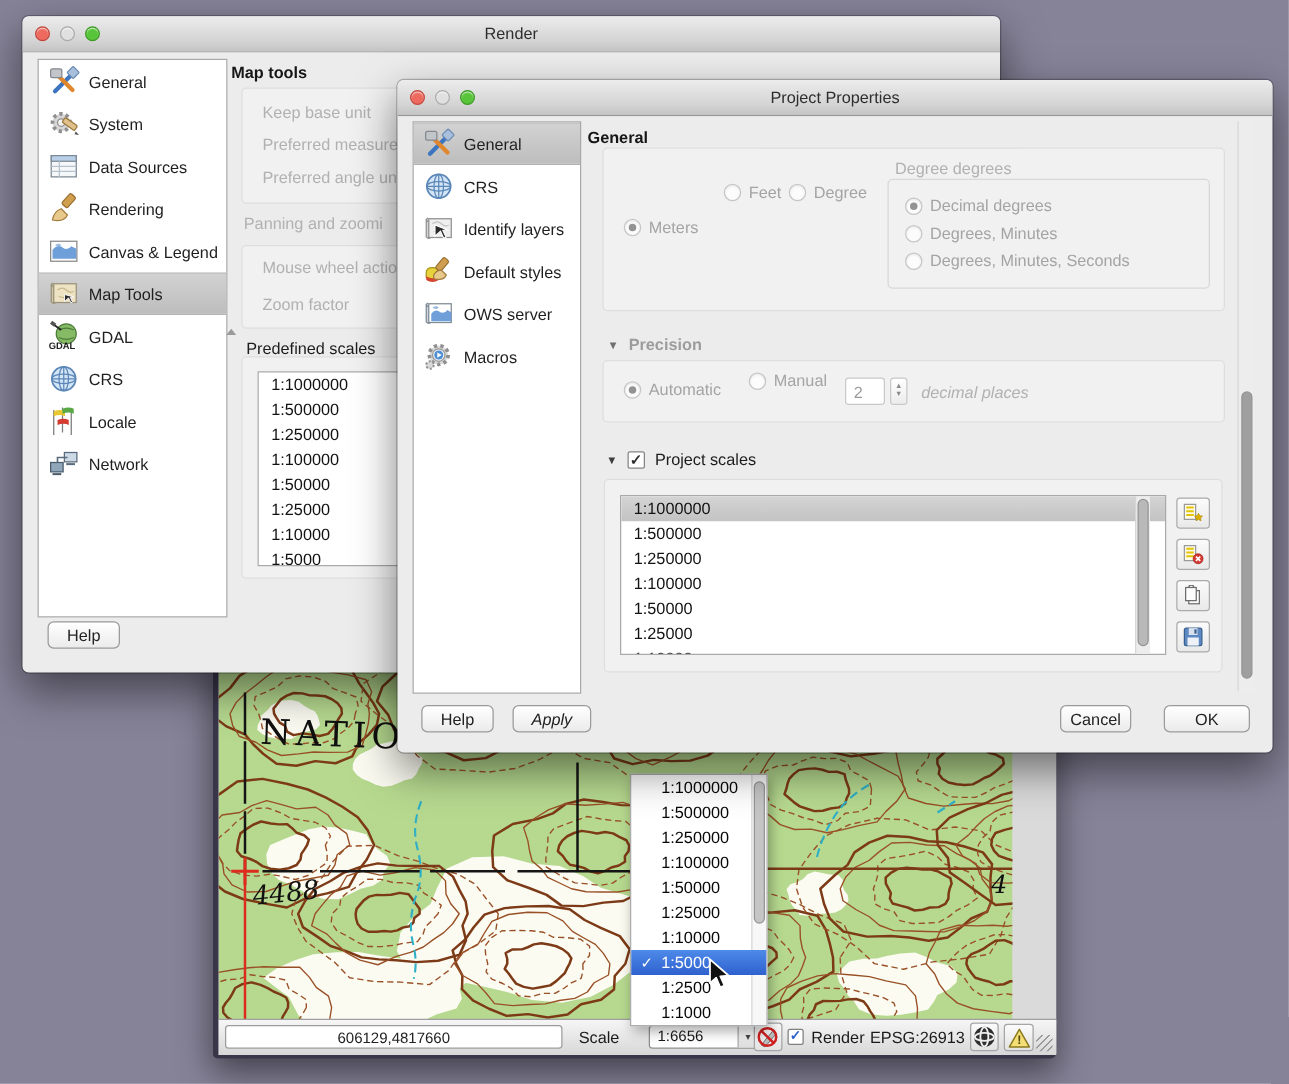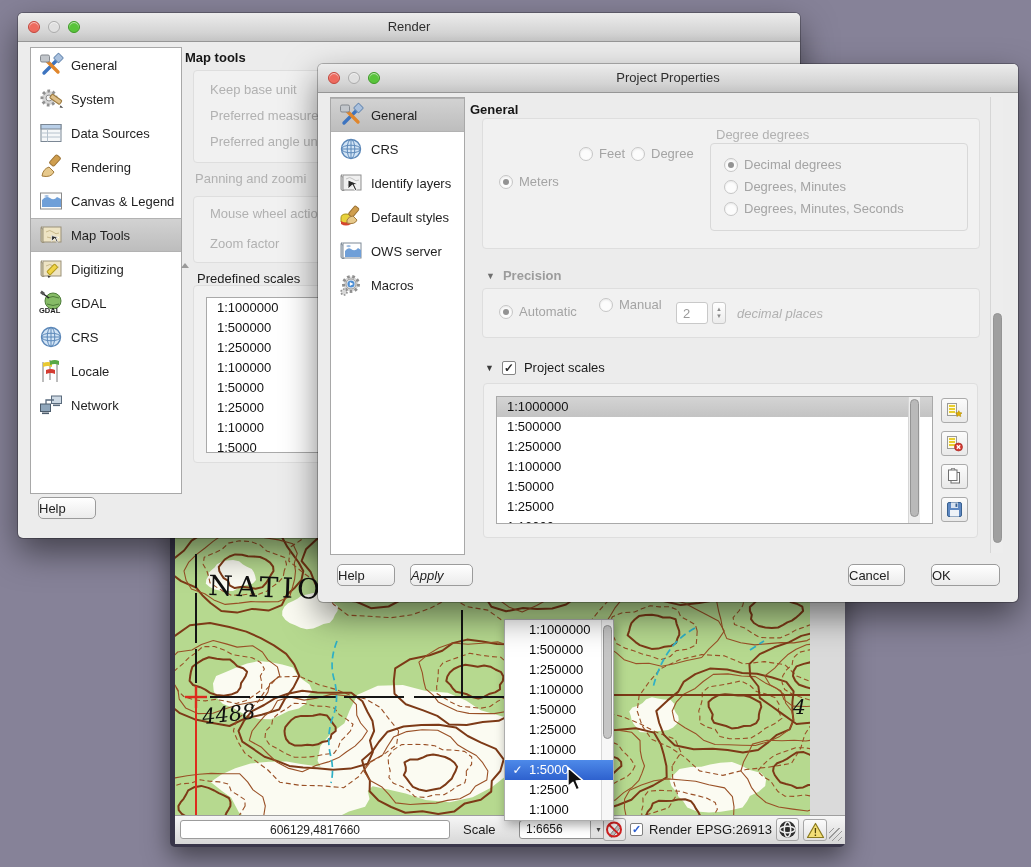--- a/index.html
+++ b/index.html
@@ -32,21 +32,21 @@
   .ptitle{position:absolute;font-size:13px;font-weight:bold;color:#161616;}
   .gl{font-size:13px;color:#b1b1b1;white-space:nowrap;}
   .dkl{font-size:13px;color:#1c1c1c;white-space:nowrap;}
 
   .list{position:absolute;background:#fff;border:1px solid #a9a9a9;overflow:hidden;box-sizing:border-box;}
   .lrow{height:20px;line-height:20px;padding-left:10px;font-size:13px;color:#121212;white-space:nowrap;}
   .lrow.selected{background:linear-gradient(#d4d4d4,#c3c3c3);}
 
   .btn{position:absolute;height:22px;border:1px solid #9b9b9b;border-radius:5px;
     background:linear-gradient(#ffffff,#ebebeb);box-shadow:inset 0 1px 0 #fff;
-    font-size:13px;color:#222;line-height:21px;box-sizing:border-box;}
+    font-size:13px;color:#222;text-align:center;line-height:21px;box-sizing:border-box;}
 
   .radio{display:inline-flex;align-items:center;gap:6px;font-size:13px;color:#a4a4a4;
     position:absolute;white-space:nowrap;}
   .flow .radio{position:static;}
   .rb{width:14px;height:14px;border-radius:50%;background:#fcfcfc;border:1px solid #c6c6c6;
     box-shadow:inset 0 1px 2px rgba(0,0,0,.08);position:relative;flex:0 0 14px;box-sizing:border-box;}
   .radio.selected .rb::after{content:'';position:absolute;left:3px;top:3px;width:6px;height:6px;
     border-radius:50%;background:#939393;}
 
   .cb{width:14px;height:14px;background:#fff;border:1px solid #858585;border-radius:2px;
@@ -414,32 +414,20 @@
               <path d="M8,10 q4,-3 7,0 t6,1" fill="none" stroke="#c9b98c"></path>
               <path d="M9,15 q4,2 8,0" fill="none" stroke="#c9b98c"></path>
               <path d="M13,12 l0,7 4,-3.6 2.4,5 1.6,-.8 -2.2,-4.8 3.4,-.4 z" fill="#2b2b2b" stroke="#fff" stroke-width="0.9" transform="scale(0.8) translate(4 5)"></path>
             </svg>
           </span>
           <span>Map Tools</span>
         </div>
         <div class="side-item">
           <span class="icon">
             <svg viewBox="0 0 26 26">
-              <path d="M3,6 q2,-2.5 0,-0.5 v14 q2,2.5 4,0 V6 q-2,2.5 -4,0 z" fill="#cfc6a6" stroke="#9a917a"></path>
-              <rect x="5" y="5" width="18" height="15" fill="#eee4c4" stroke="#9a917a"></rect>
-              <path d="M8,10 q4,-3 7,0 t6,1" fill="none" stroke="#c9b98c"></path>
-              <rect x="12" y="8" width="4.6" height="11" rx="1" fill="#f0d447" stroke="#b39a1d" transform="rotate(45 14.3 13.5)"></rect>
-              <path d="M9.5,19.5 l3.4,1 -2.4,1.6 z" fill="#3c3c3c"></path>
-            </svg>
-          </span>
-          <span>Digitizing</span>
-        </div>
-        <div class="side-item">
-          <span class="icon">
-            <svg viewBox="0 0 26 26">
               <circle cx="15" cy="11" r="8" fill="#86bb66" stroke="#4e7d3a"></circle>
               <path d="M9,8 q6,-3 12,0 M9,14 q6,3 12,0" fill="none" stroke="#4e7d3a"></path>
               <line x1="4" y1="3" x2="11" y2="8" stroke="#222" stroke-width="1.4"></line>
               <rect x="2.5" y="1.5" width="4" height="3" fill="#555" transform="rotate(35 4.5 3)"></rect>
               <text x="1" y="23" font-size="7.5" font-weight="bold" fill="#1c1c1c" font-family="Liberation Sans,sans-serif">GDAL</text>
             </svg>
           </span>
           <span>GDAL</span>
         </div>
         <div class="side-item">

